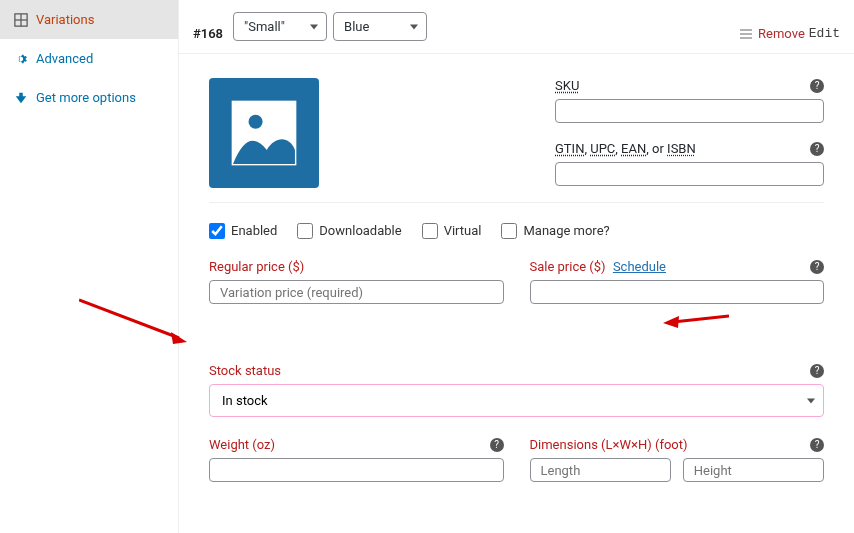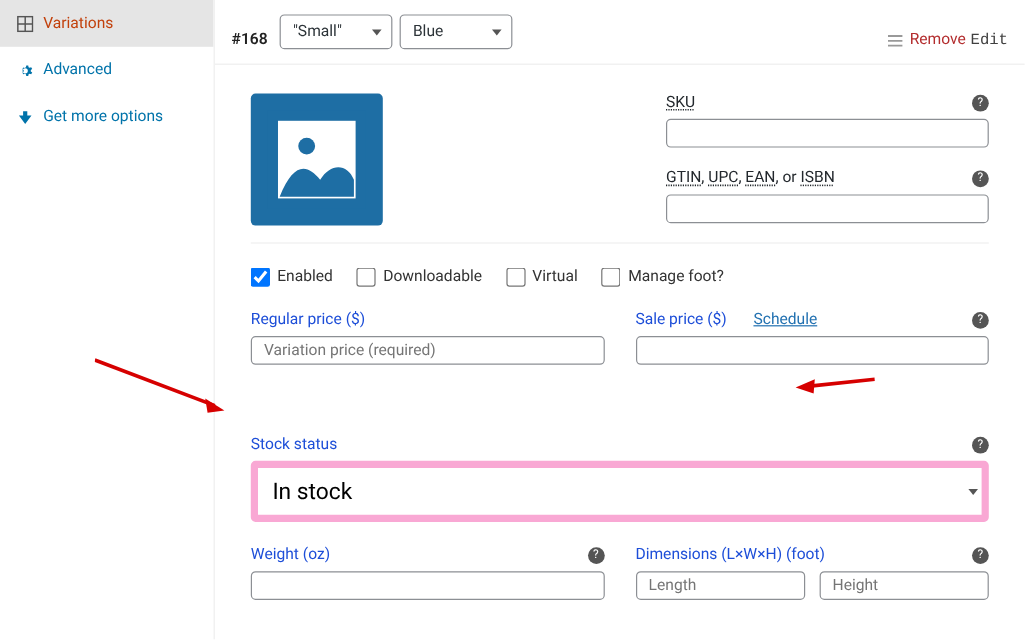--- a/index.html
+++ b/index.html
@@ -28,23 +28,23 @@
     .text-input { width: 100%; padding: 6px 10px; height: 24px; font-size: 13px; border: 1px solid #8c8f94; border-radius: 4px; background: #fff; }
     .help-icon { width: 14px; height: 14px; border-radius: 50%; background: #555; color: #fff; font-size: 10px; display: inline-flex; align-items: center; justify-content: center; cursor: help; }
     .divider { border: none; border-top: 1px solid #eee; margin: 10px 0 16px; }
     .checkbox-row { display: flex; align-items: center; gap: 20px; padding: 4px 0 12px; }
     .chk-wrap { display: flex; align-items: flex-start; gap: 6px; cursor: pointer; }
     .chk-wrap input { width: 16px; height: 16px; cursor: pointer; }
     .form-grid { display: grid; grid-template-columns: 1fr 1fr; gap: 20px 26px; margin-top: 8px; }
     .form-field { display: flex; flex-direction: column; }
     .form-field.fullwidth { grid-column: 1 / -1; margin-top: 39px; }
     .form-label-row { display: flex; align-items: center; justify-content: space-between; margin-bottom: 6px; }
-    .form-label { font-size: 13px; color: #1d4ed8; }
-    .schedule-link { color: #2271b1; text-decoration: underline; cursor: pointer; margin-left: 19px; font-size: 13px; }
-    .select-box { appearance: none; width: 100%; padding: 8px 30px 8px 12px; font-size: 19px; border: 6px solid #f9a8d4; border-radius: 4px; background: #fff; cursor: pointer; }
+    .form-label { font-size: 13px; color: #b91c1c; }
+    .schedule-link { color: #2271b1; text-decoration: underline; cursor: pointer; margin-left: 4px; font-size: 13px; }
+    .select-box { appearance: none; width: 100%; padding: 8px 30px 8px 12px; font-size: 13px; border: 1px solid #f9a8d4; border-radius: 4px; background: #fff; cursor: pointer; }
     .dim-row { display: flex; gap: 12px; }
     .dim-row .text-input { flex: 1; }
     .arrow { position: absolute; }
     .arrow-line { stroke: #d60000; stroke-width: 3; fill: none; }
   </style>
 </head>
 <body>
 
 <aside class="sidebar">
   <div class="sidebar-item active">
@@ -141,21 +141,21 @@
       <label class="chk-wrap">
         <input type="checkbox" style="">
         <span>Downloadable</span>
       </label>
       <label class="chk-wrap">
         <input type="checkbox" style="">
         <span>Virtual</span>
       </label>
       <label class="chk-wrap">
         <input type="checkbox" style="">
-        <span>Manage foot?</span>
+        <span>Manage more?</span>
       </label>
     </div>
 
     <div class="form-grid">
       <div class="form-field">
         <div class="form-label-row">
           <span class="form-label">Regular price ($)</span>
         </div>
         <input class="text-input" type="text" placeholder="Variation price (required)" style="">
       </div>

